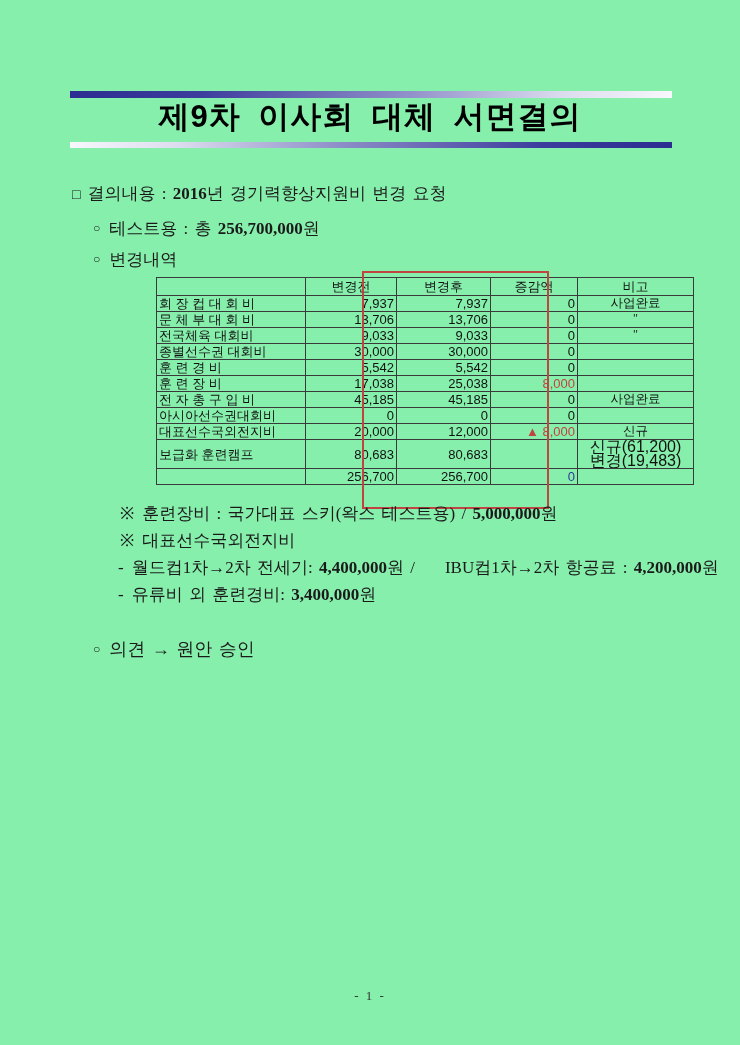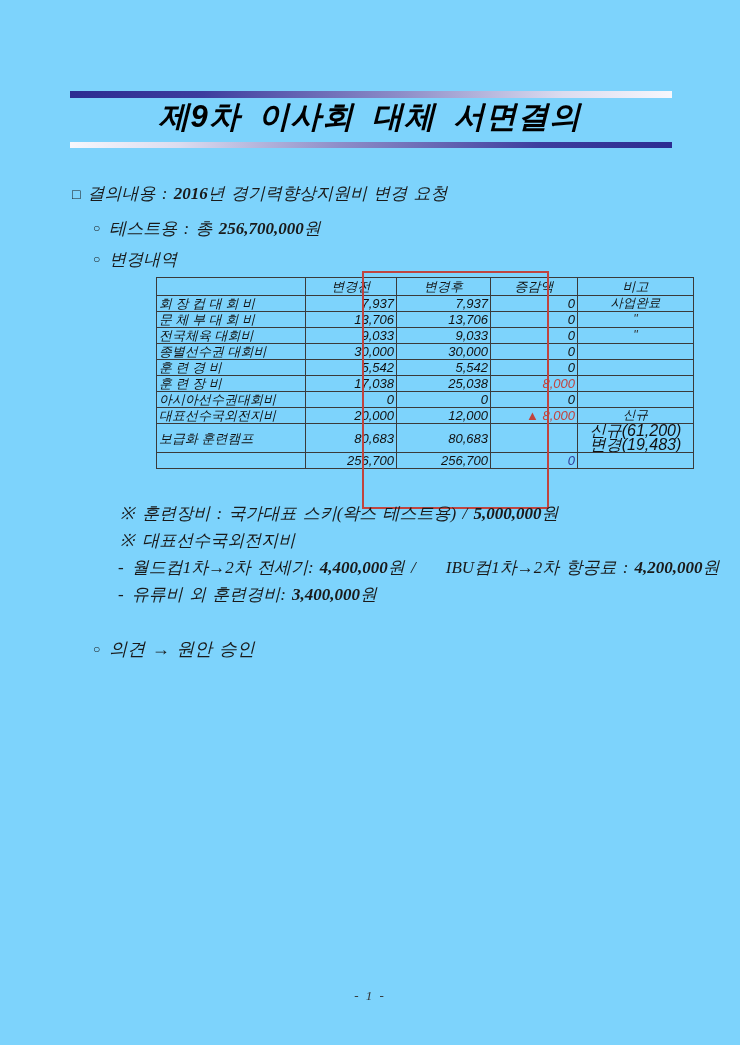--- a/index.html
+++ b/index.html
@@ -1,18 +1,18 @@
 <!DOCTYPE html>
 <html><head>
 <meta charset="utf-8">
 <style>
   html,body{margin:0;padding:0;background:#fff;}
   .page{
-    position:relative;width:740px;height:1045px;background:#7dd3fc;
-    font-family:"Liberation Serif",serif;color:#1a1a1a;overflow:hidden;font-style:italic;
+    position:relative;width:740px;height:1045px;background:#86efac;
+    font-family:"Liberation Serif",serif;color:#1a1a1a;overflow:hidden;
   }
   
   .bar{position:absolute;left:70px;width:602px;}
   .bar-top{top:91px;height:7px;
     background:linear-gradient(90deg,#2c2c91 0%,#3d3d9e 22%,#8d8dc8 55%,#dcdcef 82%,#f7f7fc 100%);}
   .bar-bottom{top:142px;height:6px;
     background:linear-gradient(90deg,#f7f7fc 0%,#dcdcef 18%,#8d8dc8 45%,#3d3d9e 78%,#2c2c91 100%);}
   .doc-title{
     position:absolute;left:0;top:99px;width:740px;margin:0;text-align:center;
     font-family:"Liberation Sans",sans-serif;font-weight:bold;font-size:31px;line-height:36px;
@@ -132,20 +132,27 @@
         <td class="cnote"></td>
       </tr>
       <tr>
         <td class="cname">훈  련  장  비</td>
         <td class="num">17,038</td>
         <td class="num">25,038</td>
         <td class="num neg">8,000</td>
         <td class="cnote"></td>
       </tr>
       <tr>
+        <td class="cname">전 자 총 구 입 비</td>
+        <td class="num">45,185</td>
+        <td class="num">45,185</td>
+        <td class="num">0</td>
+        <td class="cnote">사업완료</td>
+      </tr>
+      <tr>
         <td class="cname">아시아선수권대회비</td>
         <td class="num">0</td>
         <td class="num">0</td>
         <td class="num">0</td>
         <td class="cnote"></td>
       </tr>
       <tr>
         <td class="cname">대표선수국외전지비</td>
         <td class="num">20,000</td>
         <td class="num">12,000</td>

